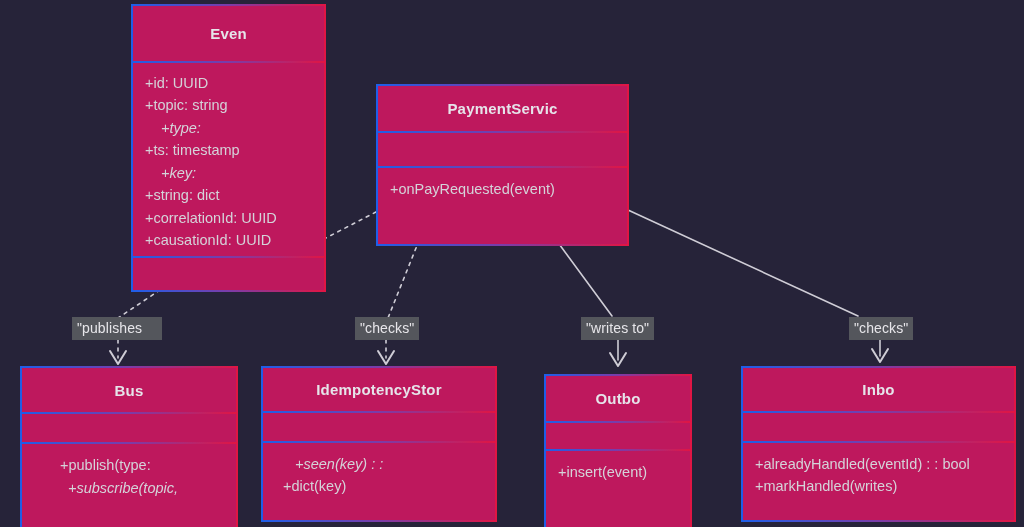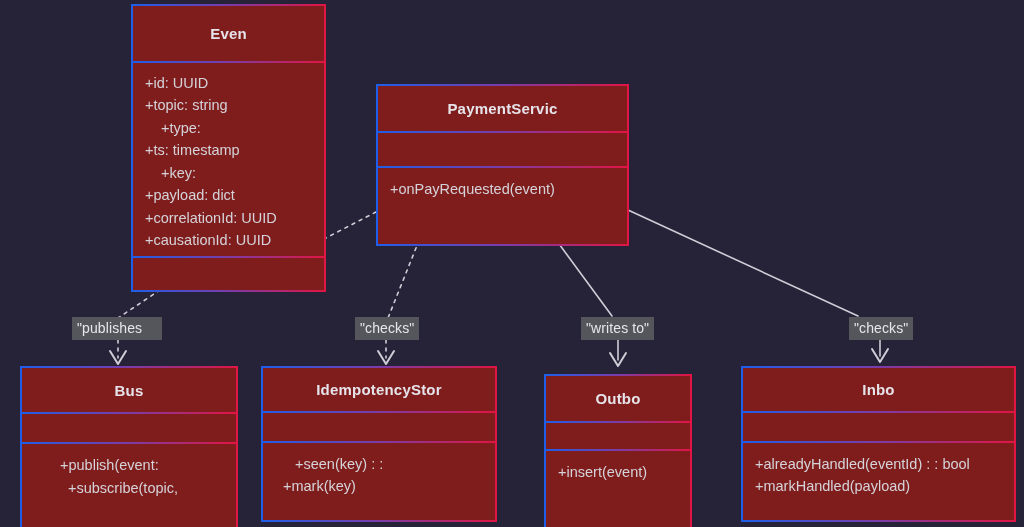--- a/index.html
+++ b/index.html
@@ -29,21 +29,21 @@
     inset: 0;
     width: 1024px;
     height: 527px;
     pointer-events: none;
   }
 
   
   .uml-class {
     position: absolute;
     box-sizing: border-box;
-    background: #7f1d1d;
+    background: #be185d;
     border: 2px solid transparent;
     border-image: linear-gradient(90deg, #1f5ee8 0%, #7b3ca8 50%, #e01544 100%) 1;
     display: flex;
     flex-direction: column;
   }
   .uml-name {
     text-align: center;
     font-weight: bold;
     font-size: 15px;
     letter-spacing: .2px;
@@ -72,21 +72,21 @@
     padding: 10px 0 22px 12px;
   }
   .uml-compartment.empty { }
   .uml-row {
     font-size: 14.5px;
     line-height: 22.5px;
     color: #d5d3d9;
     white-space: nowrap;
     overflow: hidden;
   }
-  .uml-row.indent { padding-left: 16px; }
+  .uml-row.indent { padding-left: 16px; font-style: italic; }
 
   
   .edge-label {
     position: absolute;
     background: #54565c;
     color: #e7e6ea;
     font-size: 14px;
     line-height: 20px;
     padding: 1px 5px 2px 5px;
     white-space: nowrap;
@@ -123,21 +123,21 @@
 
   <div class="uml-class" style="left:131px; top:4px; width:195px; height:288px;">
     <div class="uml-name" style="height:55px;">Even</div>
     <div class="uml-divider"></div>
     <div class="uml-compartment attrs" style="height:194px;">
       <div class="uml-row">+id: UUID</div>
       <div class="uml-row">+topic: string</div>
       <div class="uml-row indent">+type:</div>
       <div class="uml-row">+ts: timestamp</div>
       <div class="uml-row indent">+key:</div>
-      <div class="uml-row">+payload: dict</div>
+      <div class="uml-row">+string: dict</div>
       <div class="uml-row">+correlationId: UUID</div>
       <div class="uml-row">+causationId: UUID</div>
     </div>
     <div class="uml-divider"></div>
     <div class="uml-compartment ops empty"></div>
   </div>
 
   <div class="uml-class" style="left:376px; top:84px; width:253px; height:162px;">
     <div class="uml-name" style="height:45px;">PaymentServic</div>
     <div class="uml-divider"></div>
@@ -147,54 +147,54 @@
       <div class="uml-row">+onPayRequested(event)</div>
     </div>
   </div>
 
   <div class="uml-class" style="left:20px; top:366px; width:218px; height:190px;">
     <div class="uml-name" style="height:44px;">Bus</div>
     <div class="uml-divider"></div>
     <div class="uml-compartment attrs empty" style="height:28px;"></div>
     <div class="uml-divider"></div>
     <div class="uml-compartment ops" style="height:78px; padding-left:38px;">
-      <div class="uml-row">+publish(event:</div>
+      <div class="uml-row">+publish(type:</div>
       <div class="uml-row indent" style="padding-left:8px;">+subscribe(topic,</div>
     </div>
   </div>
 
   <div class="uml-class" style="left:261px; top:366px; width:236px; height:156px;">
     <div class="uml-name" style="height:44px;">IdempotencyStor</div>
     <div class="uml-divider"></div>
     <div class="uml-compartment attrs empty" style="height:28px;"></div>
     <div class="uml-divider"></div>
     <div class="uml-compartment ops" style="height:78px; padding-left:20px;">
       <div class="uml-row indent" style="padding-left:12px;">+seen(key) : :</div>
-      <div class="uml-row">+mark(key)</div>
+      <div class="uml-row">+dict(key)</div>
     </div>
   </div>
 
   <div class="uml-class" style="left:544px; top:374px; width:148px; height:176px;">
     <div class="uml-name" style="height:45px;">Outbo</div>
     <div class="uml-divider"></div>
     <div class="uml-compartment attrs empty" style="height:26px;"></div>
     <div class="uml-divider"></div>
     <div class="uml-compartment ops" style="height:64px;">
       <div class="uml-row">+insert(event)</div>
     </div>
   </div>
 
   <div class="uml-class" style="left:741px; top:366px; width:275px; height:156px;">
     <div class="uml-name" style="height:44px;">Inbo</div>
     <div class="uml-divider"></div>
     <div class="uml-compartment attrs empty" style="height:28px;"></div>
     <div class="uml-divider"></div>
     <div class="uml-compartment ops" style="height:78px;">
       <div class="uml-row">+alreadyHandled(eventId) : : bool</div>
-      <div class="uml-row">+markHandled(payload)</div>
+      <div class="uml-row">+markHandled(writes)</div>
     </div>
   </div>
 
   <div class="edge-label" style="left:72px; top:317px; width:90px;">"publishes</div>
 
   <div class="edge-label" style="left:355px; top:317px;">"checks"</div>
 
   <div class="edge-label" style="left:581px; top:317px;">"writes to"</div>
 
   <div class="edge-label" style="left:849px; top:317px;">"checks"</div>

